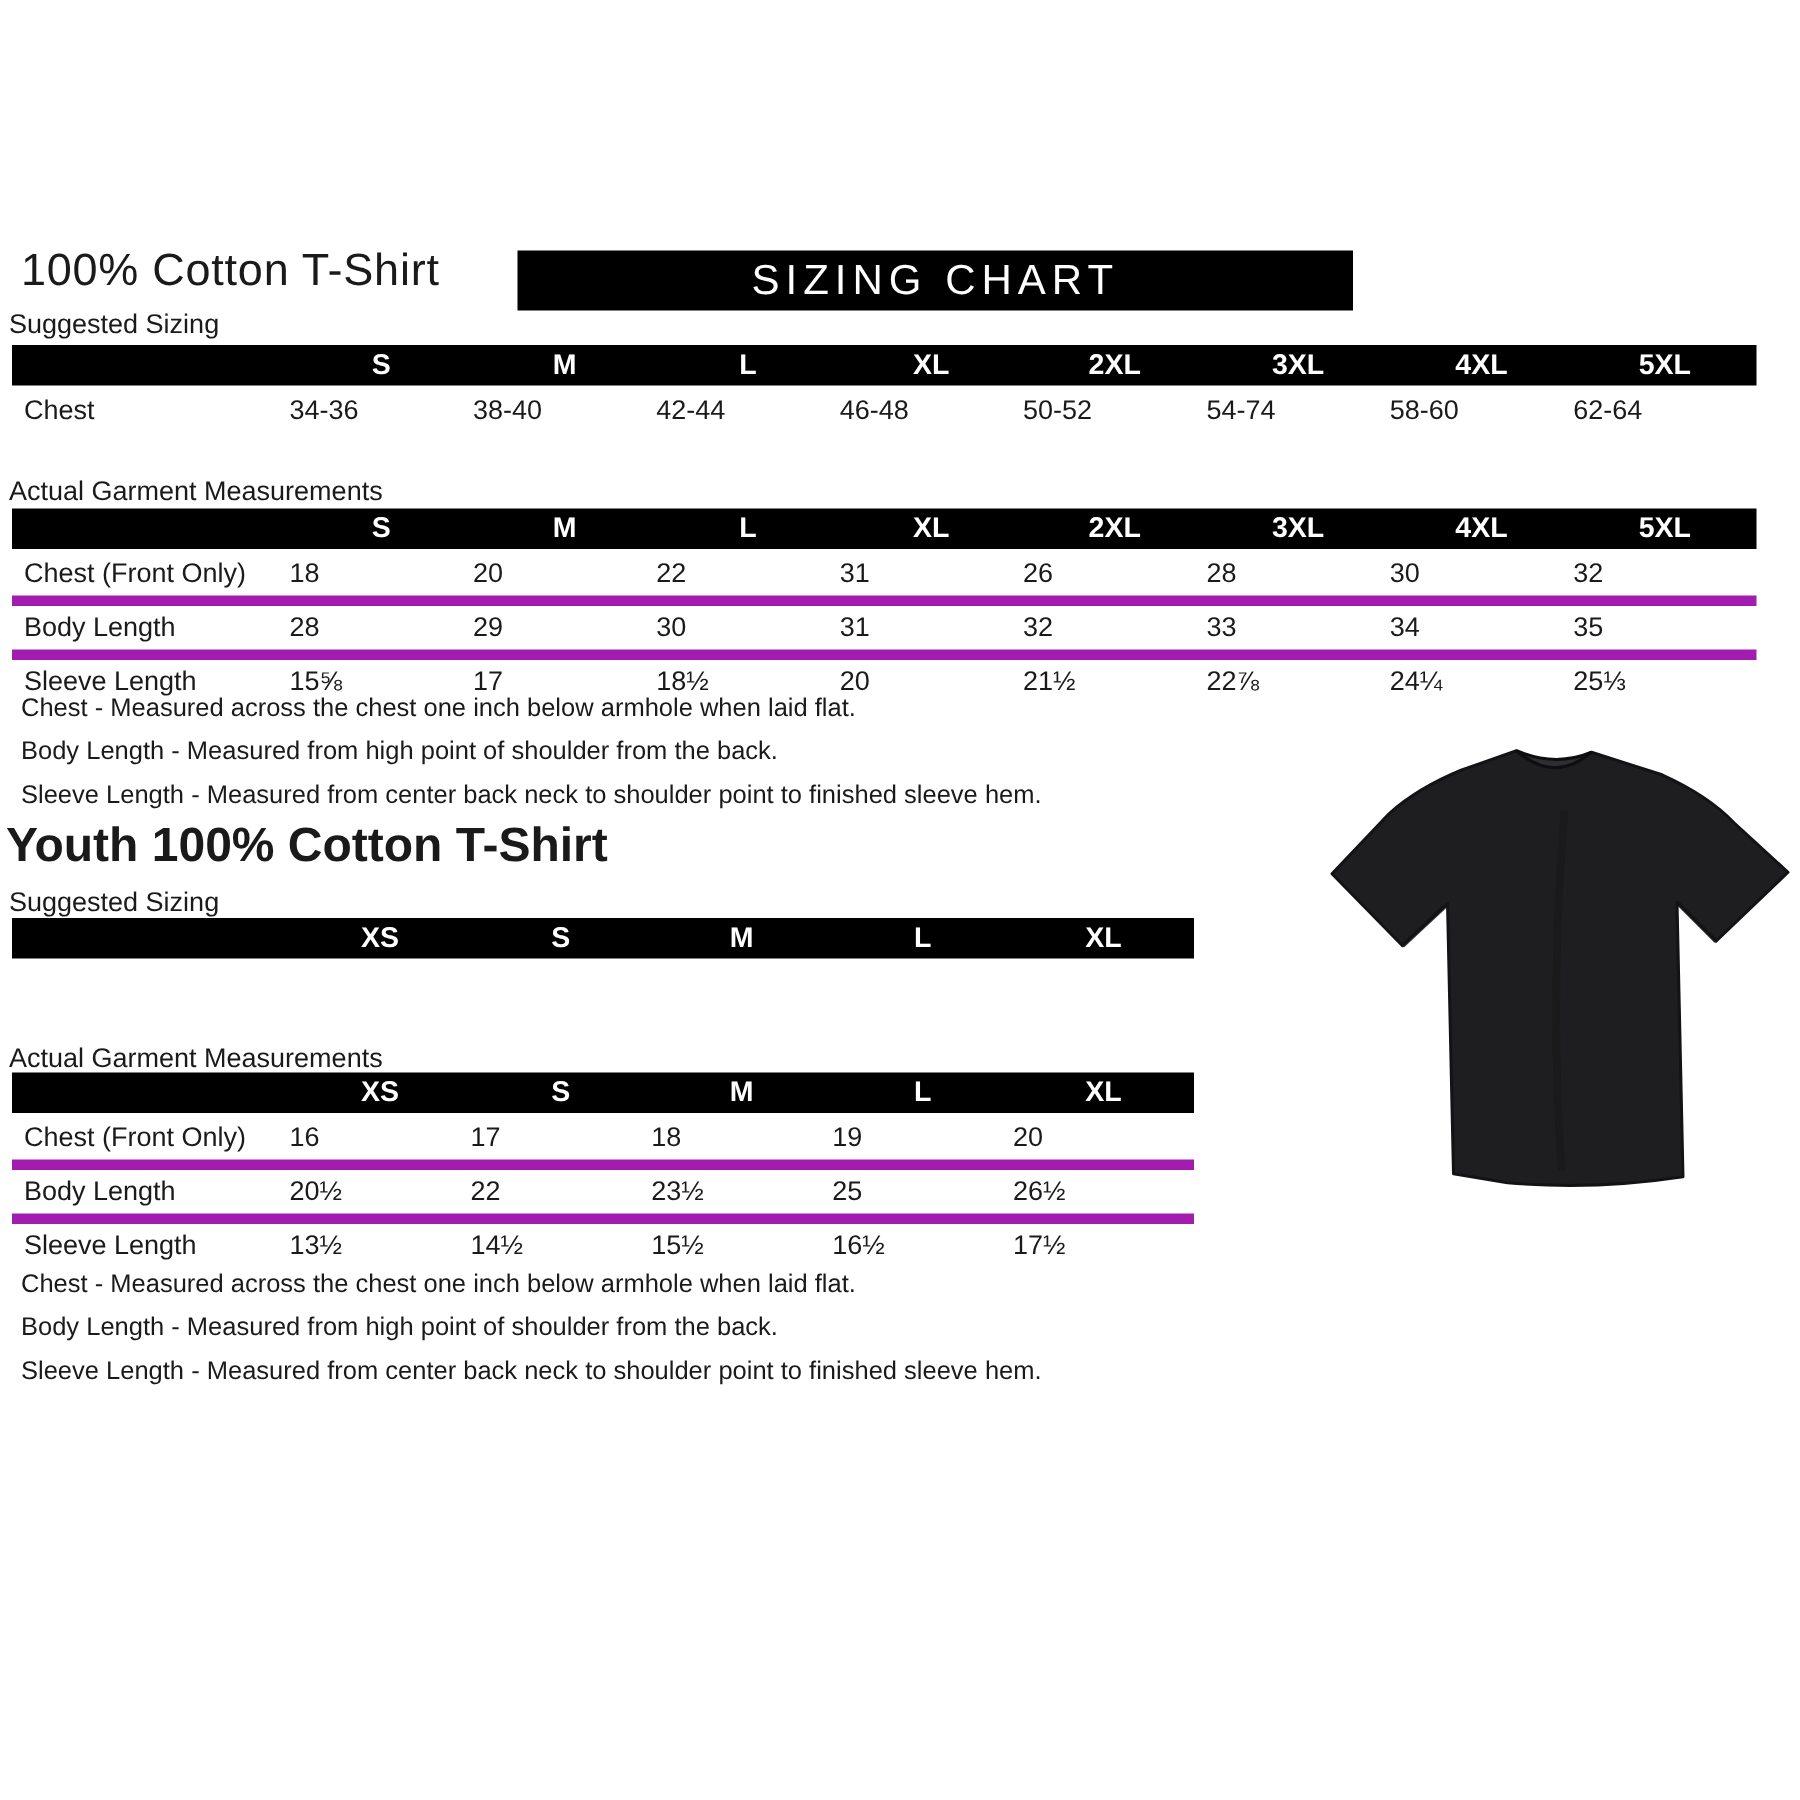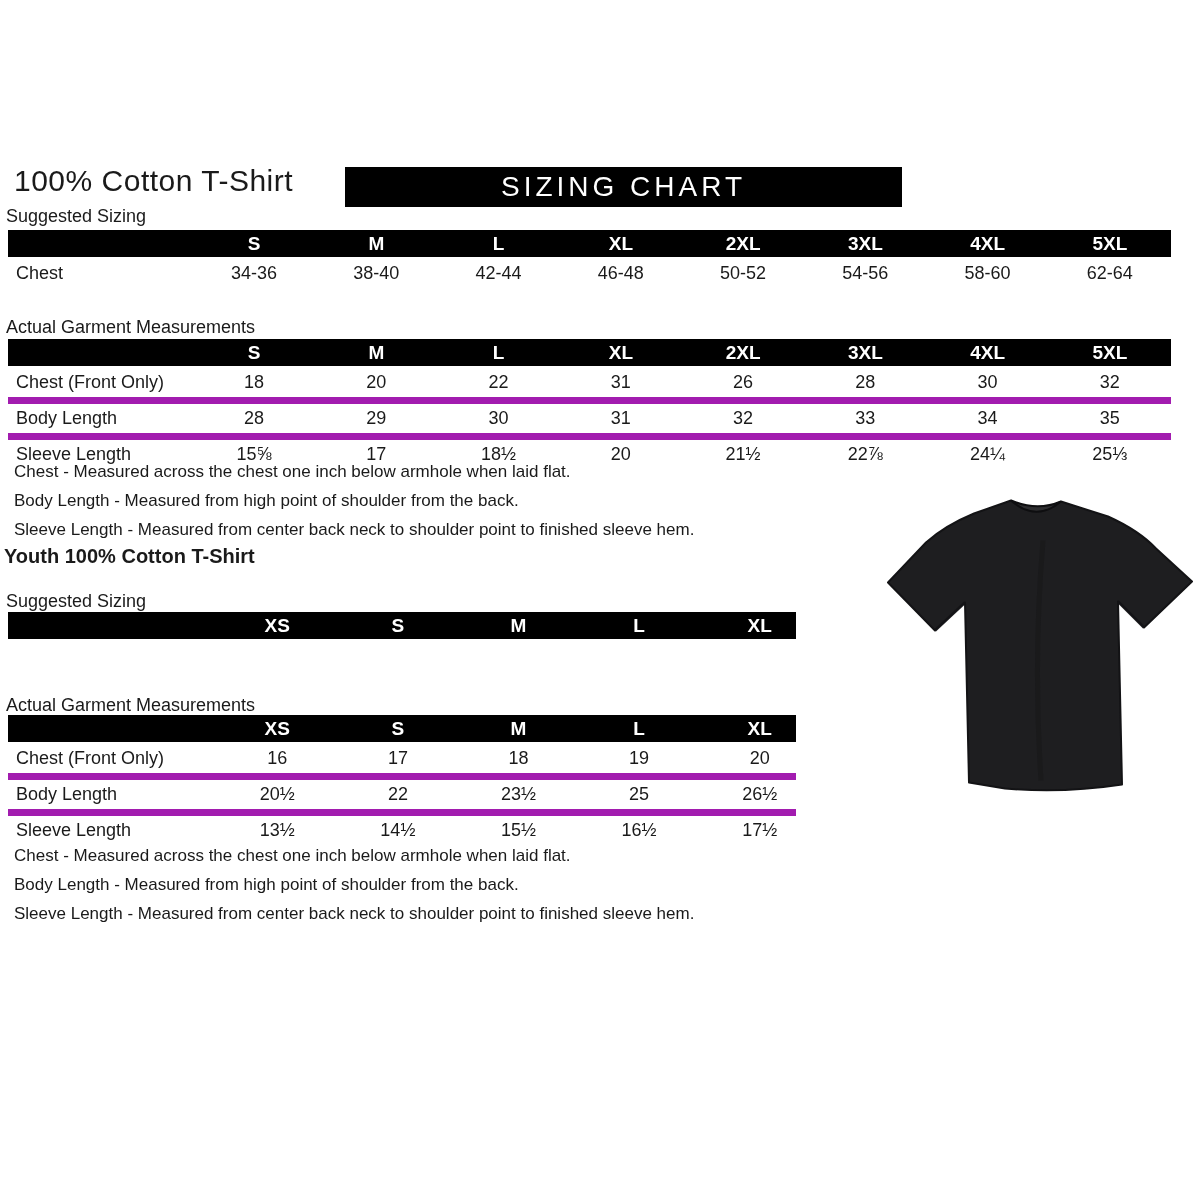--- a/index.html
+++ b/index.html
@@ -9,43 +9,43 @@
     overflow:hidden;
   }
   .abs { position:absolute; }
 
   .adult-title { left:14px; top:164px; font-size:30px; font-weight:400; letter-spacing:0.5px; }
   .banner {
     left:345px; top:167px; width:557px; height:40px; background:#000;
     color:#fff; font-weight:400; font-size:28px; letter-spacing:4px;
     display:flex; align-items:center; justify-content:center;
   }
-  .youth-title { left:4px; top:545px; font-size:20px; font-weight:700; }
+  .youth-title { left:4px; top:545px; font-size:32px; font-weight:700; }
 
   .section-label { font-size:18px; font-weight:400; }
   .lbl-sugg-1 { left:6px; top:206px; }
   .lbl-act-1  { left:6px; top:317px; }
   .lbl-sugg-2 { left:6px; top:591px; }
   .lbl-act-2  { left:6px; top:695px; }
 
   .size-table { position:absolute; left:8px; }
   .t-adult { width:1163px; }
   .t-youth { width:788px; }
   .t-sugg-1 { top:230px; }
   .t-act-1  { top:339px; }
   .t-sugg-2 { top:612px; }
   .t-act-2  { top:715px; }
 
   .trow { display:grid; align-items:center; }
   .cols-8 .trow { grid-template-columns:185px repeat(8,1fr); }
-  .cols-5 .trow { grid-template-columns:185px repeat(5,1fr);gap:48px; }
+  .cols-5 .trow { grid-template-columns:185px repeat(5,1fr); }
   .thead { background:#000; color:#fff; height:27px; font-weight:700; font-size:19px; margin-bottom:2px; }
   .thead .tcell { text-align:center; }
   .tdata { min-height:29px; font-size:18px; }
-  .tdata .val { text-align:center; }
+  .tdata .val { }
   .tdata .label { padding-left:8px; }
   .tdata .label b { font-weight:400; }
   .tdata + .tdata { border-top:7px solid #a21caf; }
 
   .notes { position:absolute; left:14px; font-size:17px; line-height:29px; }
   .notes-1 { top:457px; }
   .notes-2 { top:841px; }
   .note-line { white-space:nowrap; }
 
   .tshirt-wrap { left:883px; top:478px; width:315px; height:330px; }
@@ -69,21 +69,21 @@
       <div class="tcell col">4XL</div>
       <div class="tcell col">5XL</div>
     </div>
     <div class="trow tdata">
       <div class="tcell label"><b>Chest</b></div>
       <div class="tcell val">34-36</div>
       <div class="tcell val">38-40</div>
       <div class="tcell val">42-44</div>
       <div class="tcell val">46-48</div>
       <div class="tcell val">50-52</div>
-      <div class="tcell val">54-56</div>
+      <div class="tcell val">54-74</div>
       <div class="tcell val">58-60</div>
       <div class="tcell val">62-64</div>
     </div>
   </div>
 
 <div class="abs section-label lbl-act-1">Actual Garment Measurements</div>
 <div class="size-table t-adult t-act-1 cols-8">
     <div class="trow thead">
       <div class="tcell label"></div>
       <div class="tcell col">S</div>

